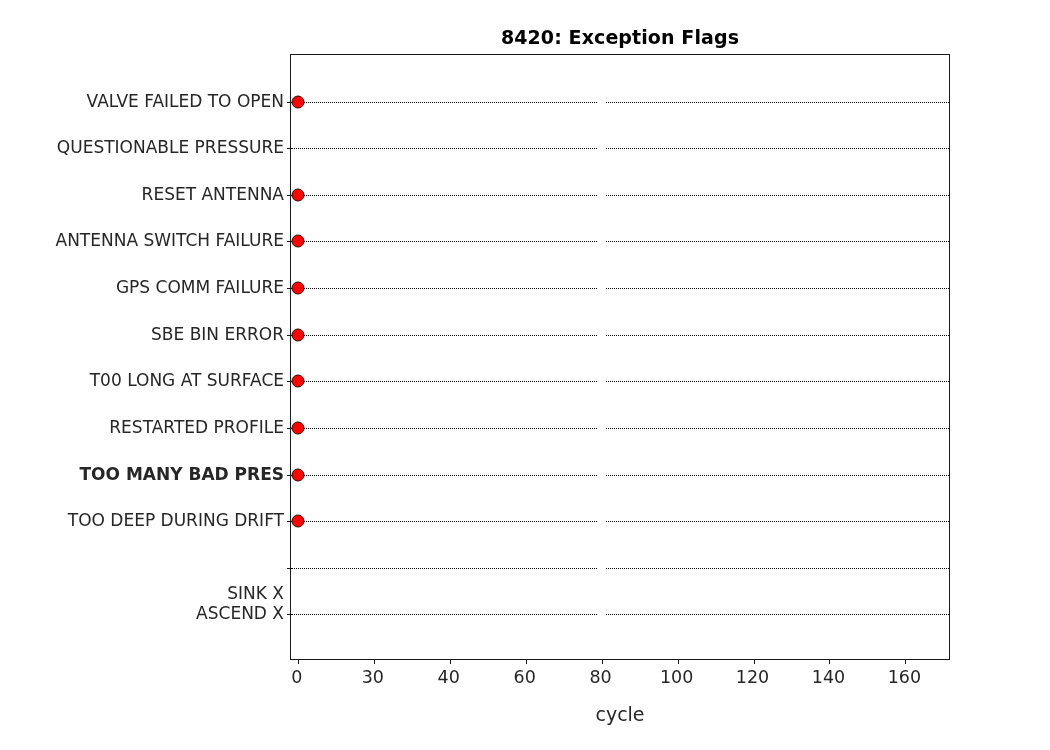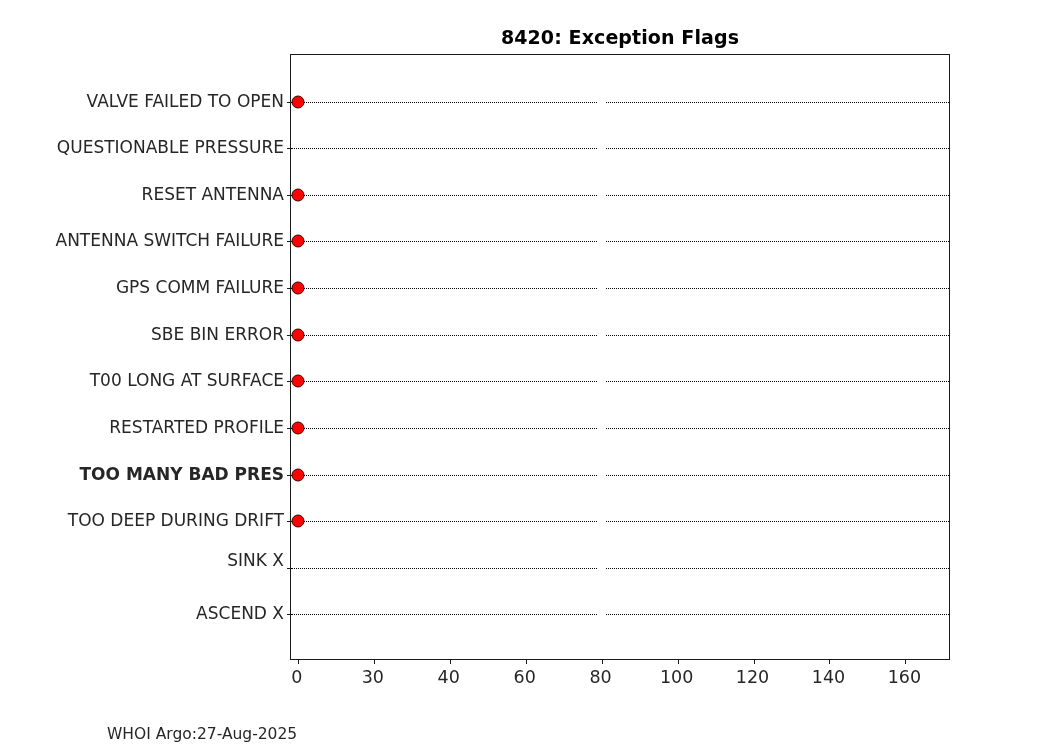--- a/index.html
+++ b/index.html
@@ -206,32 +206,32 @@
       <div class="ytick-label" style="top: 100.615px;">VALVE FAILED TO OPEN</div>
       <div class="ytick-label" style="top: 147.231px;">QUESTIONABLE PRESSURE</div>
       <div class="ytick-label" style="top: 193.846px;">RESET ANTENNA</div>
       <div class="ytick-label" style="top: 240.462px; margin-left: 36px;">ANTENNA SWITCH FAILURE</div>
       <div class="ytick-label" style="top: 287.077px;">GPS COMM FAILURE</div>
       <div class="ytick-label" style="top: 333.692px;">SBE BIN ERROR</div>
       <div class="ytick-label" style="top: 380.308px;">T00 LONG AT SURFACE</div>
       <div class="ytick-label" style="top: 426.923px;">RESTARTED PROFILE</div>
       <div class="ytick-label" style="top: 473.538px; font-weight: bold;">TOO MANY BAD PRES</div>
       <div class="ytick-label" style="top: 520.154px;">TOO DEEP DURING DRIFT</div>
-      <div class="ytick-label" style="top: 560px; text-align: right;">SINK X</div>
+      <div class="ytick-label" style="top: 593px; text-align: right;">SINK X</div>
       <div class="ytick-label" style="top: 613.385px;">ASCEND X</div>
     </div>
 
   <div id="xtick-labels">
       <div class="xtick-label" style="left: 296.835px;">0</div>
       <div class="xtick-label" style="left: 372.785px;">30</div>
       <div class="xtick-label" style="left: 448.734px;">40</div>
       <div class="xtick-label" style="left: 524.684px;">60</div>
       <div class="xtick-label" style="left: 600.633px;">80</div>
       <div class="xtick-label" style="left: 676.582px;">100</div>
       <div class="xtick-label" style="left: 752.532px;">120</div>
       <div class="xtick-label" style="left: 828.481px;">140</div>
       <div class="xtick-label" style="left: 904.43px;">160</div>
     </div>
 
-
-  <div id="footer-credit">WHOI Argo:27-Aug-2025</div>
+  <div id="xlabel">cycle</div>
+
 
 </div>
 
 </body></html>

